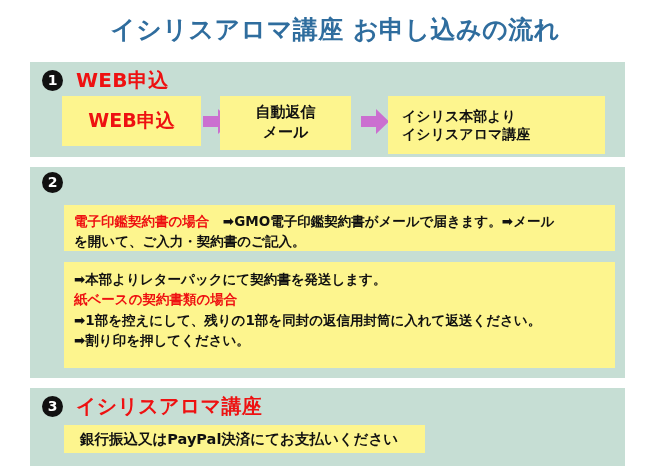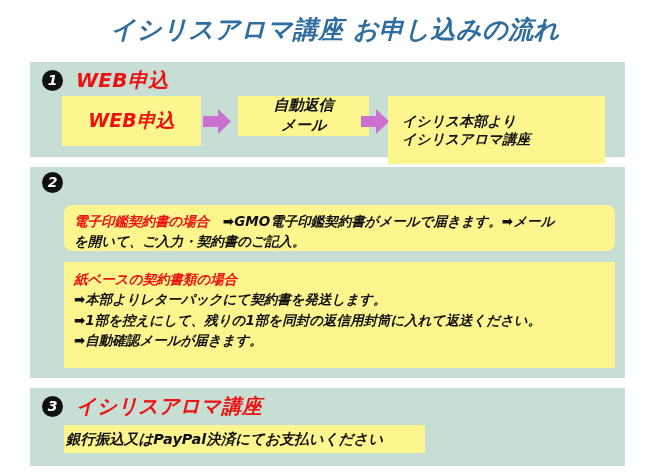--- a/index.html
+++ b/index.html
@@ -13,21 +13,20 @@
     height: 476px;
     overflow: hidden;
     font-family: "DejaVu Sans", "Liberation Sans", sans-serif;
     -webkit-font-smoothing: antialiased;
   }
   .page {
     position: relative;
     width: 670px;
     height: 476px;
     background: #ffffff;
-    font-style: italic;
   }
 
   
   .title {
     position: absolute;
     left: 0;
     top: 13px;
     width: 670px;
     text-align: center;
     font-size: 25px;
@@ -90,22 +89,22 @@
 
   
   .flow-box {
     display: flex;
     align-items: center;
     justify-content: center;
     text-align: center;
     line-height: 1.32;
   }
   #flow-box-1 { left: 62px;  top: 96px; width: 139px; height: 50px; }
-  #flow-box-2 { left: 238px; top: 96px; width: 131px; height: 40px; }
-  #flow-box-3 { left: 388px; top: 96px; width: 217px; height: 68px; }
+  #flow-box-2 { left: 220px; top: 96px; width: 131px; height: 54px; }
+  #flow-box-3 { left: 388px; top: 96px; width: 217px; height: 58px; }
 
   #flow-box-1 .flow-text {
     color: #ee1111;
     font-size: 19px;
   }
   #flow-box-2 .flow-text { font-size: 15px; }
   #flow-box-3 .flow-text {
     font-size: 14px;
     text-align: left;
     padding-left: 14px;
@@ -123,37 +122,36 @@
   #arrow-1 { left: 203px; }
   #arrow-2 { left: 361px; }
   .arrow svg { display: block; width: 28px; height: 25px; }
 
   
   #ybox-digital {
     left: 64px; top: 205px; width: 551px; height: 46px;
     padding: 6px 10px 0 10px;
     font-size: 13.5px;
     line-height: 1.5;
-    border-radius: 8px;
   }
   #ybox-paper {
     left: 64px; top: 262px; width: 551px; height: 106px;
     padding: 7px 10px 0 10px;
     font-size: 13.5px;
     line-height: 1.5;
   }
   .lbl-red { color: #ee1111; }
   .line { white-space: nowrap; }
 
   
   #ybox-payment {
     left: 64px; top: 425px; width: 361px; height: 28px;
     display: flex;
     align-items: center;
-    padding-left: 2px;
+    padding-left: 16px;
     font-size: 14.5px;
   }
 </style>
 </head>
 <body>
 
 <div class="page">
 
   <div class="title">イシリスアロマ講座 お申し込みの流れ</div>
 
@@ -199,24 +197,24 @@
       <span class="step-num">2</span>
     </div>
   </div>
 
   <div class="ybox" id="ybox-digital">
     <div class="line"><span class="lbl-red">電子印鑑契約書の場合</span><span>　➡GMO電子印鑑契約書がメールで届きます。➡メール</span></div>
     <div class="line">を開いて、ご入力・契約書のご記入。</div>
   </div>
 
   <div class="ybox" id="ybox-paper">
+    <div class="line">➡本部よりレターパックにて契約書を発送します。</div>
     <div class="line lbl-red">紙ベースの契約書類の場合</div>
-    <div class="line">➡本部よりレターパックにて契約書を発送します。</div>
     <div class="line">➡1部を控えにして、残りの1部を同封の返信用封筒に入れて返送ください。</div>
-    <div class="line">➡自動確認メールが届きます。</div>
+    <div class="line">➡割り印を押してください。</div>
   </div>
 
   <div class="panel" id="panel-3">
     <div class="step-head">
       <span class="step-num">3</span>
       <span class="step-title">イシリスアロマ講座</span>
     </div>
   </div>
 
   <div class="ybox" id="ybox-payment">

